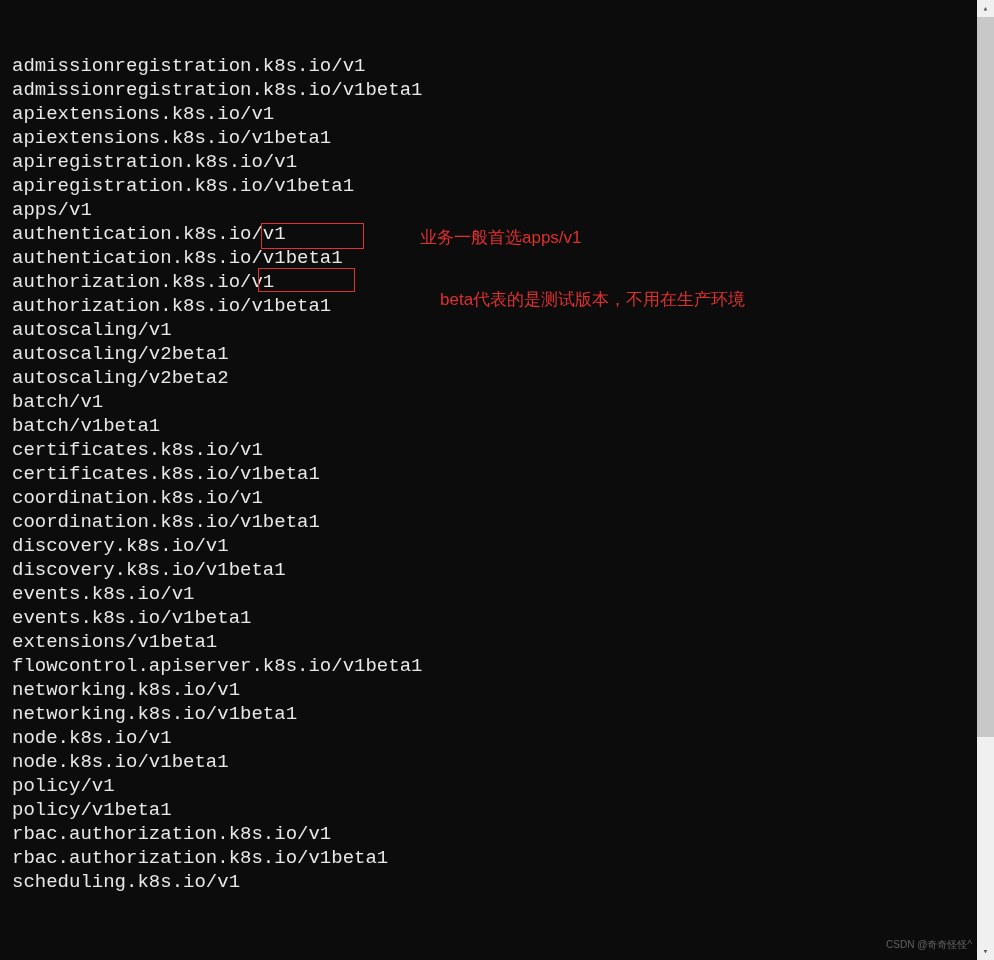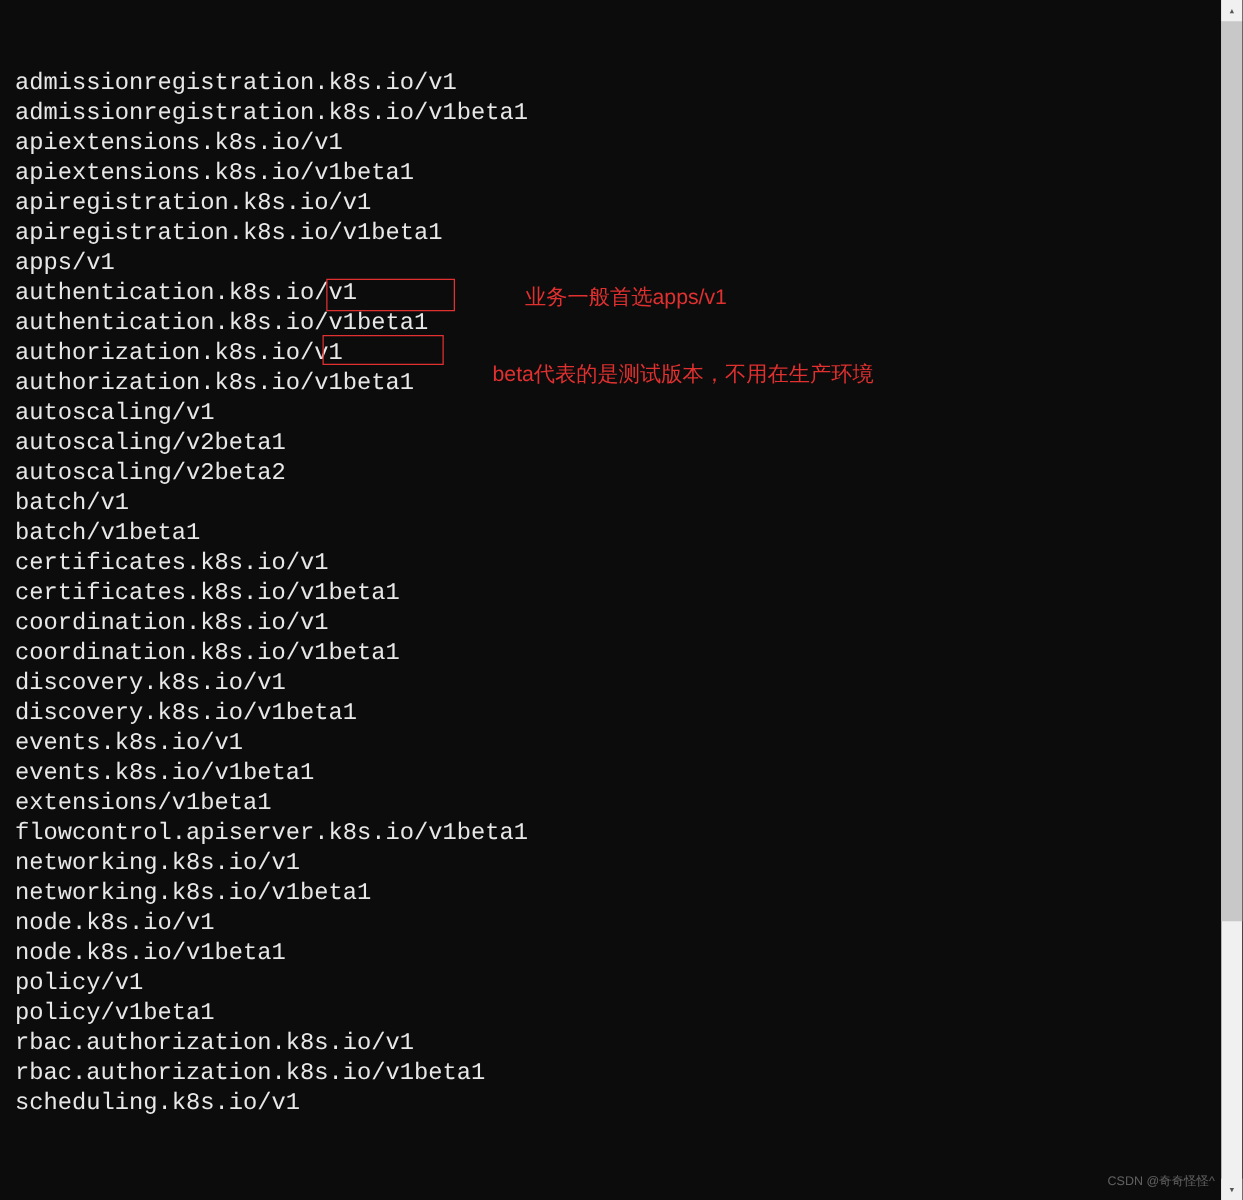--- a/index.html
+++ b/index.html
@@ -26,21 +26,21 @@
       display: block;
     }
     .annotation {
       position: absolute;
       color: #e03030;
       font-family: "Microsoft YaHei", "SimSun", sans-serif;
       font-size: 17px;
       white-space: nowrap;
     }
     .ann1 { left: 396px; top: 226px; margin-left: 24px; }
-    .ann2 { left: 394px; top: 288px; }
+    .ann2 { left: 440px; top: 288px; }
     .box {
       position: absolute;
       border: 1px solid #e03030;
       background: transparent;
     }
     .box1 { left: 261px; top: 223px; width: 103px; height: 26px; }
     .box2 { left: 258px; top: 268px; width: 97px; height: 24px; }
     .scrollbar {
       position: absolute;
       right: 0;

